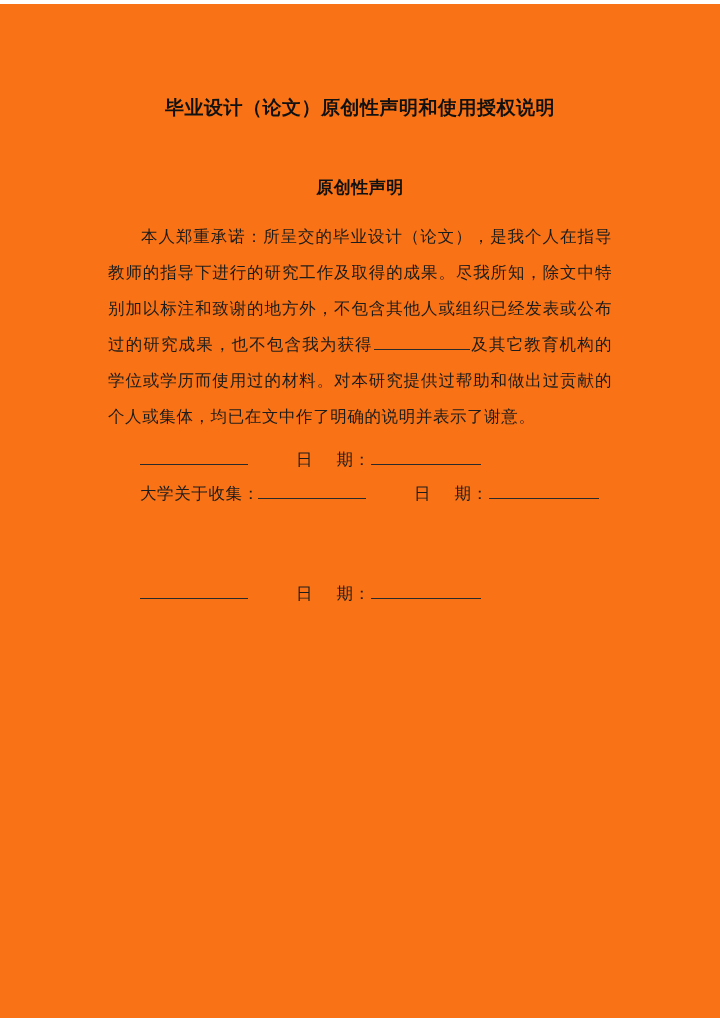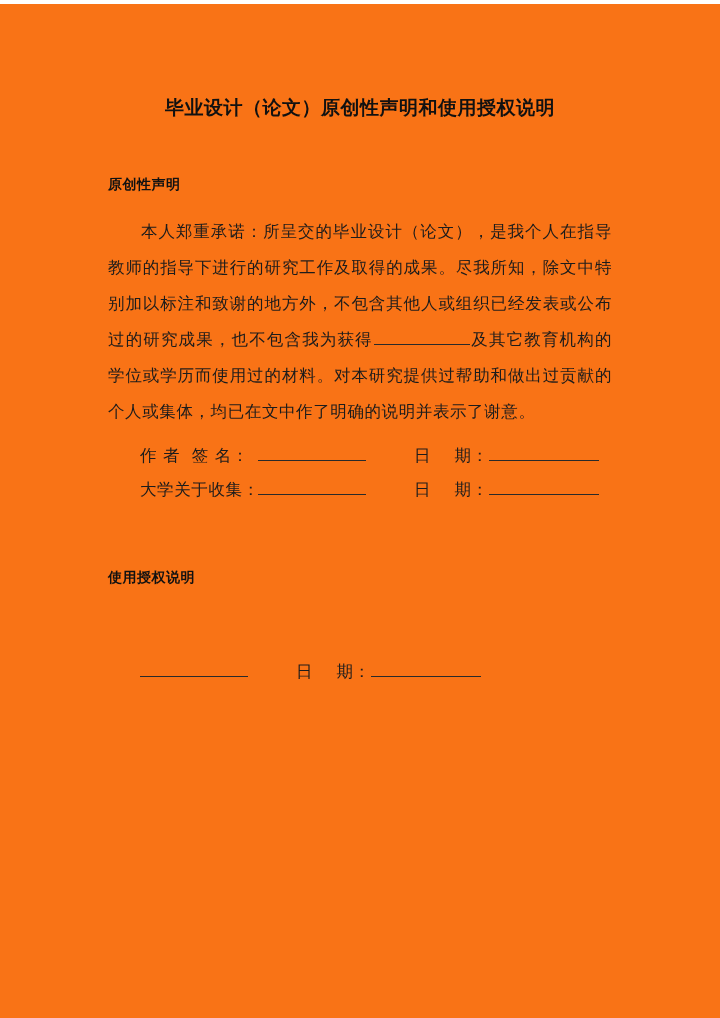--- a/index.html
+++ b/index.html
@@ -34,43 +34,43 @@
     font-weight: bold;
     font-size: 19px;
     letter-spacing: 0.5px;
     text-align: center;
     margin: 0;
     padding-top: 90px;
     line-height: 1.4;
     color: #111;
   }
   .section-title {
-    font-family: Liberation Mono, monospace;
+    font-family: Liberation Serif, serif;
     font-weight: bold;
-    font-size: 14px;
+    font-size: 17px;
     letter-spacing: 0.5px;
-    text-align: left;
+    text-align: center;
     margin: 0;
     line-height: 1.4;
     color: #111;
   }
   .section-title.first { padding-top: 55px; }
   .section-title.second { padding-top: 62px; }
 
   
   .para {
     font-size: 16.5px;
     line-height: 36px;
     text-align: justify;
     text-justify: inter-ideograph;
     margin: 0;
     letter-spacing: 0.6px;
     color: #1c1c1c;
   }
-  .para.indent { text-indent: 2em; font-family: Liberation Mono, monospace; }
+  .para.indent { text-indent: 2em; }
   .para.decl { padding-top: 20px; }
   .para.auth { padding-top: 48px; }
 
   
   .blank-inline {
     display: inline-block;
     border-bottom: 1px solid #2a2a2a;
     vertical-align: baseline;
     height: 16px;
     margin: 0 1px;
@@ -119,38 +119,36 @@
 
     <h1 class="doc-title">毕业设计（论文）原创性声明和使用授权说明</h1>
 
     <h2 class="section-title first">原创性声明</h2>
 
     <p class="para indent decl"><span>本人郑重承诺：所呈交的毕业设计（论文），是我个人在指导教师的指导下进行的研究工作及取得的成果。尽我所知，除文中特别加以标注和致谢的地方外，不包含其他人或组织已经发表或公布过的研究成果，也不包含我为获得</span><span class="blank-inline w-long"></span><span>及其它教育机构的学位或学历而使用过的材料。对本研究提供过帮助和做出过贡献的个人或集体，均已在文中作了明确的说明并表示了谢意。</span></p>
 
     <div class="sig-block first">
 
       <div class="sig-row">
-        <span class="sig-label name-col">作 者  签 名：</span>
         <span class="sig-line name"></span>
         <span class="sig-gap"></span>
         <span class="date-label">日    期：</span>
         <span class="sig-line date"></span>
       </div>
 
       <div class="sig-row">
         <span class="sig-label name-col">大学关于收集：</span>
         <span class="sig-line name"></span>
         <span class="sig-gap"></span>
         <span class="date-label">日    期：</span>
         <span class="sig-line date"></span>
       </div>
 
     </div>
 
-    <h2 class="section-title second">使用授权说明</h2>
 
 
     <div class="sig-block last">
 
       <div class="sig-row">
         <span class="sig-line name"></span>
         <span class="sig-gap"></span>
         <span class="date-label">日    期：</span>
         <span class="sig-line date"></span>
       </div>

